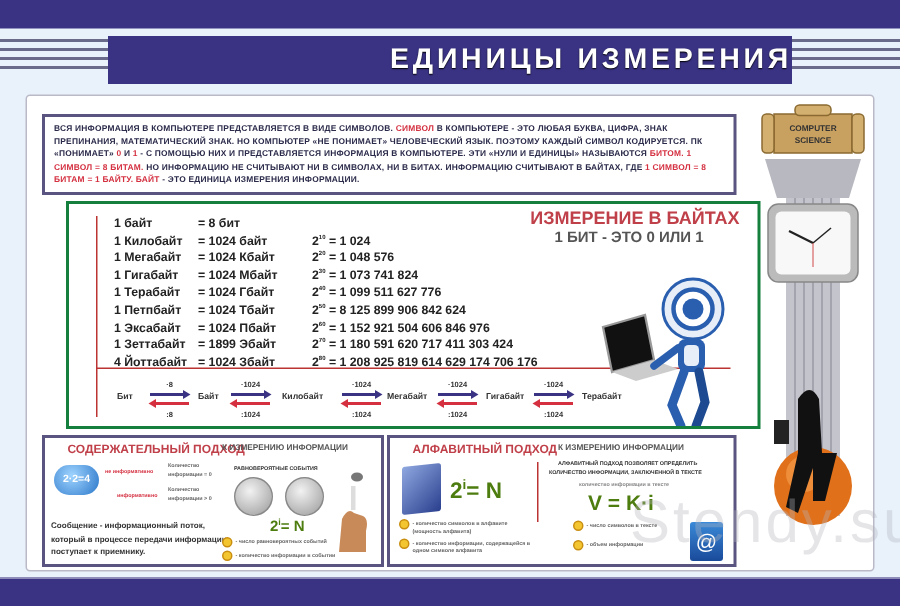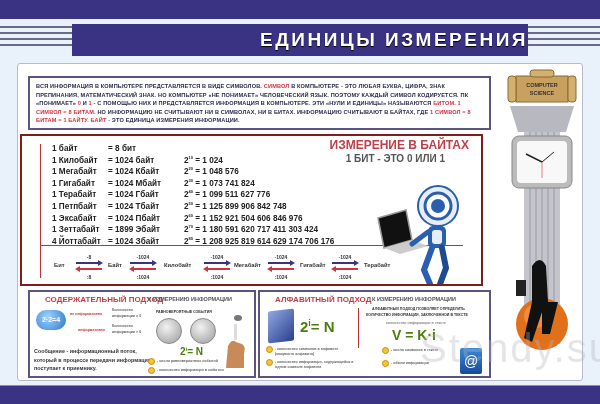--- a/index.html
+++ b/index.html
@@ -5,21 +5,21 @@
   * { margin:0; padding:0; box-sizing:border-box; }
   body { width:600px; height:404px; overflow:hidden; background:#e9f2fb; font-family:"Liberation Sans", sans-serif; position:relative; }
   .topbar { position:absolute; left:0; top:0; width:600px; height:19px; background:#3a3384; }
   .botbar { position:absolute; left:0; top:385px; width:600px; height:19px; background:#3a3384; border-top:1px solid #8e8ab8; }
   .stripes { position:absolute; left:0; top:26px; width:600px; height:26px; }
   .stripes div { height:2px; background:#6a6a8a; margin-bottom:4px; }
   .title { position:absolute; left:72px; top:24px; width:456px; height:32px; background:#3a3384; color:#fff; font-weight:bold; font-size:19px; letter-spacing:2.5px; text-align:right; line-height:32px; text-shadow:0 1px 1px #000;padding-left:40px; }
   .panel { position:absolute; left:17px; top:63px; width:566px; height:318px; background:#fff; border:1px solid #b9b9c8; border-radius:3px; }
   .intro { position:absolute; left:28px; top:76px; width:463px; height:54px; border:2px solid #5a5580; padding:4px 6px; font-size:5.6px; font-weight:bold; color:#2a2a4a; line-height:8.5px; letter-spacing:0.15px; }
   .intro .red { color:#d43040; }
-  .bytes { position:absolute; left:20px; top:134px; width:463px; height:152px; border:2px solid #7f1d1d; }
+  .bytes { position:absolute; left:44px; top:134px; width:463px; height:152px; border:2px solid #15803d; }
   .bytes .vline { position:absolute; left:18px; top:8px; width:1px; height:134px; background:#b33; }
   .bytes .hline { position:absolute; left:18px; top:109px; width:423px; height:1px; background:#b33; }
   .units { position:absolute; left:30px; top:4px; font-size:8.2px; font-weight:bold; color:#222; }
   .units .row { height:11.6px; line-height:11.6px; white-space:nowrap; }
   .units .c1 { display:inline-block; width:56px; }
   .units .c2 { display:inline-block; width:76px; }
   .units sup { font-size:4px; vertical-align:4px; }
   .bt-title { position:absolute; right:12px; top:2px; font-size:12px; font-weight:bold; color:#c0404a; text-align:right; }
   .bt-sub { position:absolute; right:36px; top:17px; font-size:10px; font-weight:bold; color:#555; }
   .robot { position:absolute; left:350px; top:44px; width:90px; height:104px; }
@@ -71,21 +71,21 @@
 
 <div class="bytes">
   <div class="vline"></div>
   <div class="hline"></div>
   <div class="units" id="units">
       <div class="row"><span class="c1">1 байт</span><span class="c2">= 8 бит</span><span></span><sup></sup><span></span></div>
       <div class="row"><span class="c1">1 Килобайт</span><span class="c2">= 1024 байт</span><span>2</span><sup>10</sup><span> = 1 024</span></div>
       <div class="row"><span class="c1">1 Мегабайт</span><span class="c2">= 1024 Кбайт</span><span>2</span><sup>20</sup><span> = 1 048 576</span></div>
       <div class="row"><span class="c1">1 Гигабайт</span><span class="c2">= 1024 Мбайт</span><span>2</span><sup>30</sup><span> = 1 073 741 824</span></div>
       <div class="row"><span class="c1">1 Терабайт</span><span class="c2">= 1024 Гбайт</span><span>2</span><sup>40</sup><span> = 1 099 511 627 776</span></div>
-      <div class="row"><span class="c1">1 Петпбайт</span><span class="c2">= 1024 Тбайт</span><span>2</span><sup>50</sup><span> = 1 125 899 906 842 748</span></div>
+      <div class="row"><span class="c1">1 Петпбайт</span><span class="c2">= 1024 Тбайт</span><span>2</span><sup>50</sup><span> = 8 125 899 906 842 624</span></div>
       <div class="row"><span class="c1">1 Эксабайт</span><span class="c2">= 1024 Пбайт</span><span>2</span><sup>60</sup><span> = 1 152 921 504 606 846 976</span></div>
       <div class="row"><span class="c1">1 Зеттабайт</span><span class="c2">= 1899 Эбайт</span><span>2</span><sup>70</sup><span> = 1 180 591 620 717 411 303 424</span></div>
       <div class="row"><span class="c1">4 Йоттабайт</span><span class="c2">= 1024 Збайт</span><span>2</span><sup>80</sup><span> = 1 208 925 819 614 629 174 706 176</span></div>
     </div>
   <div class="bt-title">ИЗМЕРЕНИЕ В БАЙТАХ</div>
   <div class="bt-sub">1 БИТ - ЭТО 0 ИЛИ 1</div>
   <svg class="robot" viewBox="0 0 90 104">
     <polygon points="6,38 34,30 40,60 12,68" fill="#111" stroke="#999" stroke-width="1.5"></polygon>
     <polygon points="12,68 40,60 56,66 28,74" fill="#ccc"></polygon>
     <circle cx="66" cy="26" r="20" fill="#e8eef8" stroke="#2a5fb0" stroke-width="2"></circle>

